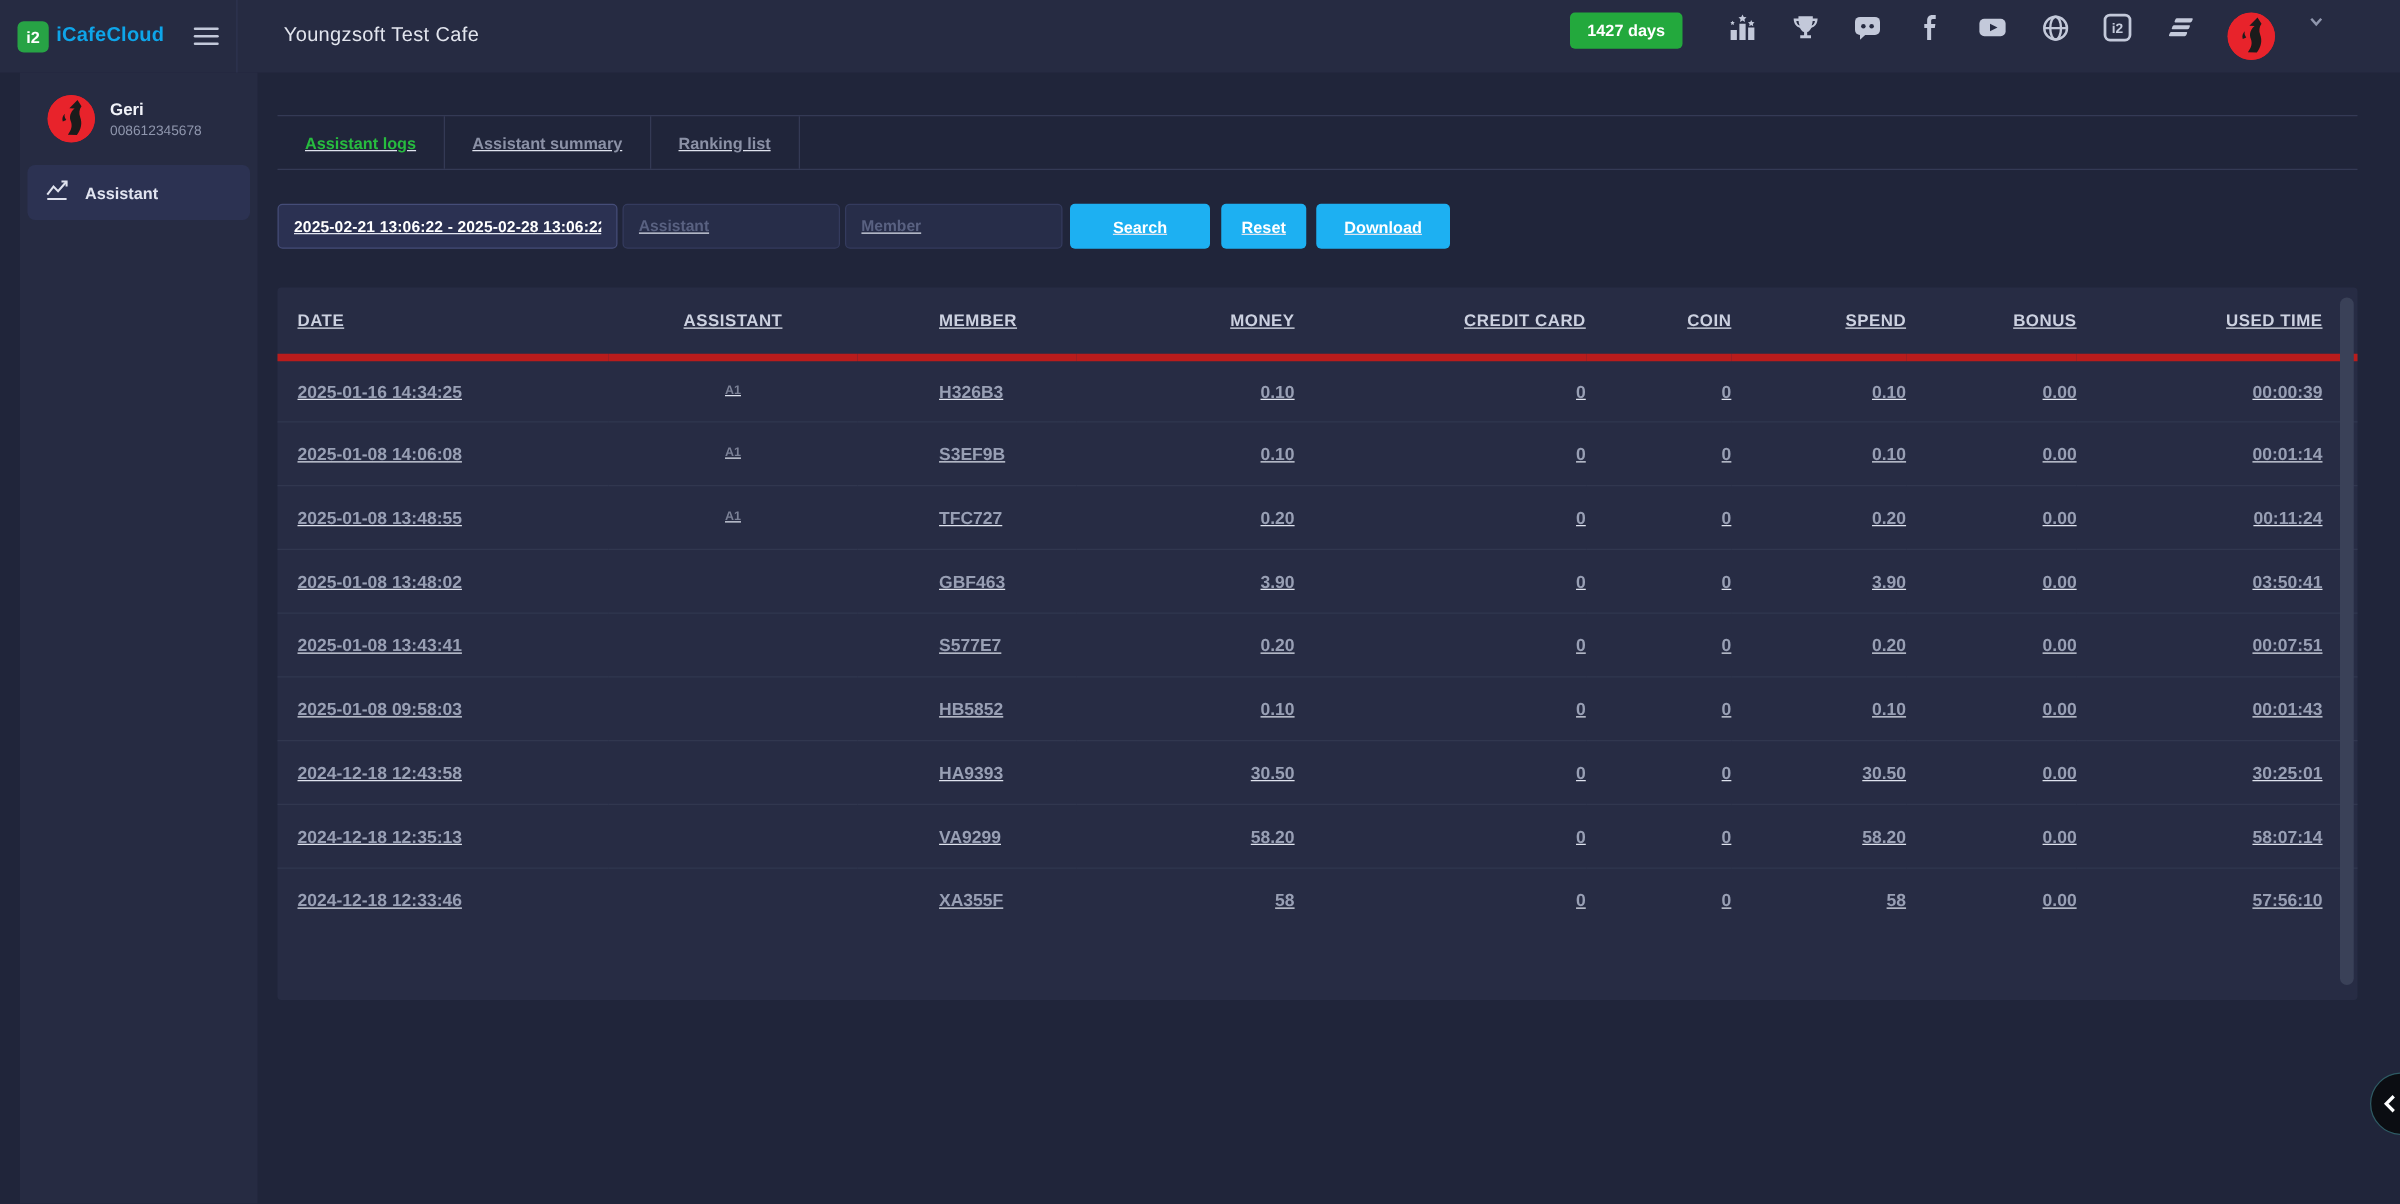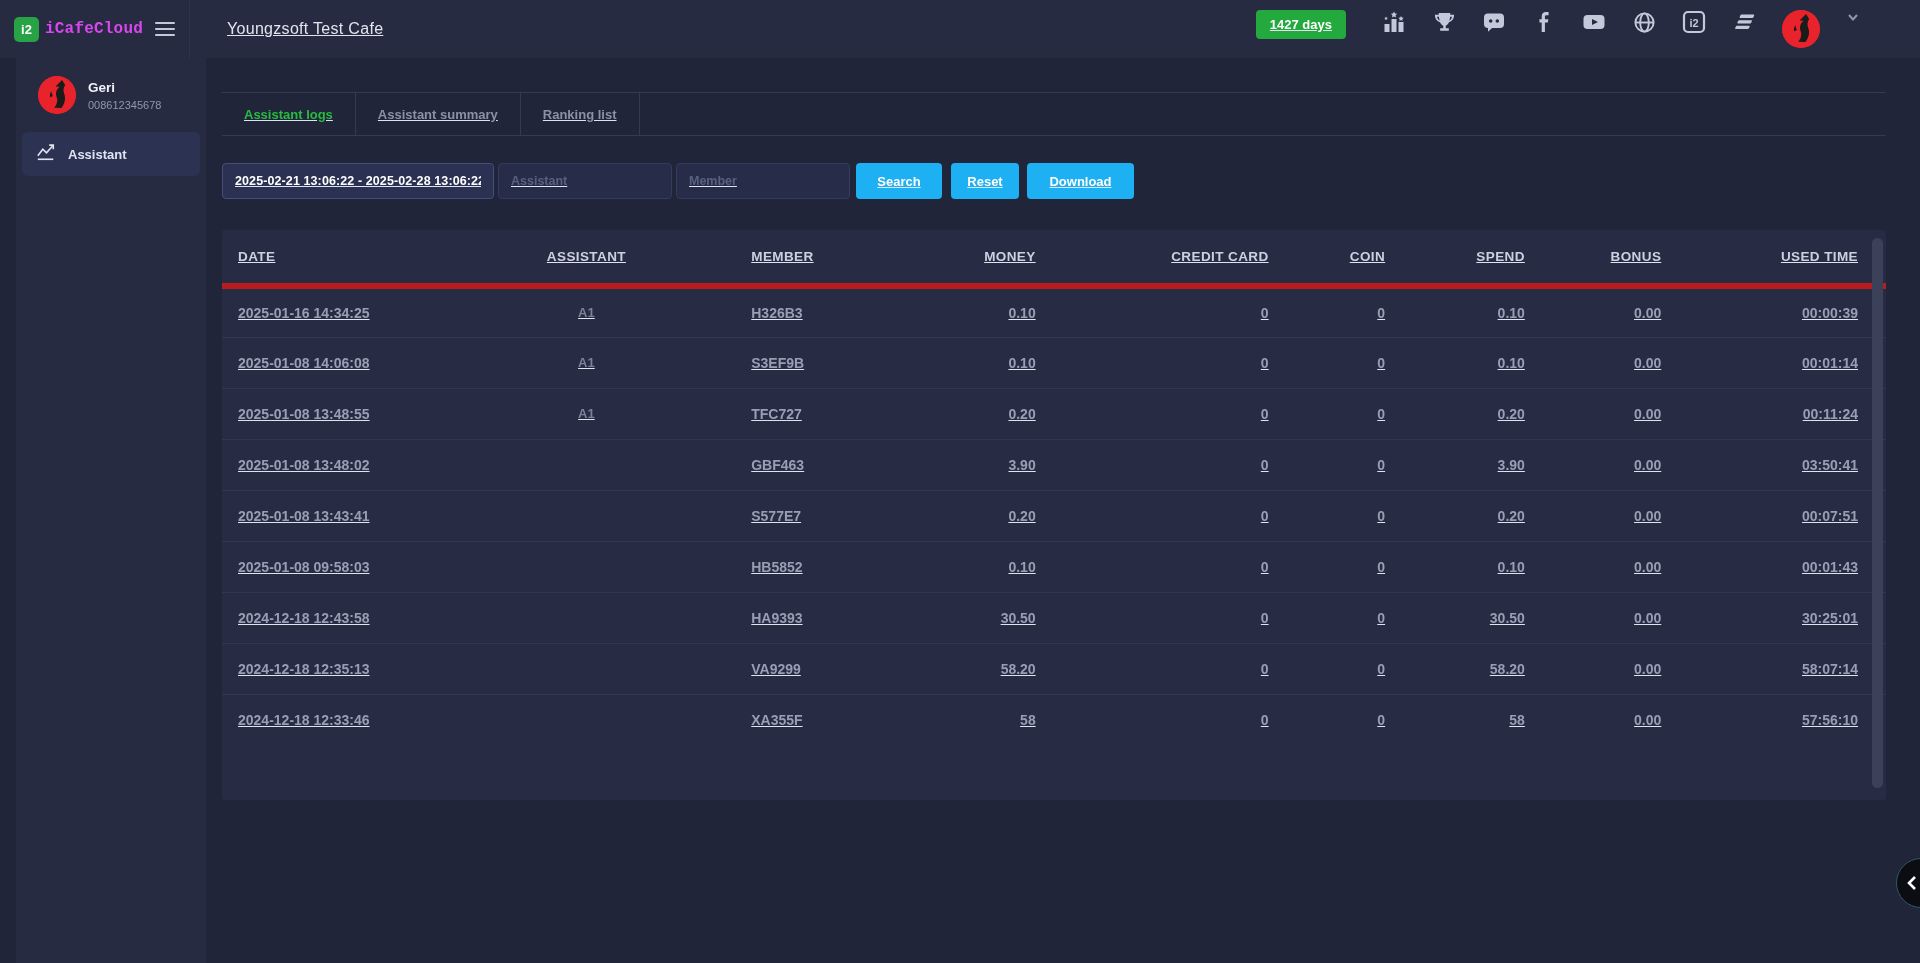--- a/index.html
+++ b/index.html
@@ -17,24 +17,24 @@
   }
   .brand {
     width:190px; flex:0 0 190px; display:flex; align-items:center;
     padding:0 14px 0 14px; border-right:1px solid #2e3450;
   }
   .logo-box {
     width:25px; height:25px; border-radius:5px; background:#27a345;
     color:#fff; font-weight:bold; font-size:13px;
     display:flex; align-items:center; justify-content:center; flex:0 0 25px;
   }
-  .brand-name { font-size:16px; font-weight:bold; color:#d946ef; margin-left:6px; letter-spacing:.2px;font-family:Liberation Mono, monospace; }
+  .brand-name { font-size:16px; font-weight:bold; color:#0ea5e9; margin-left:6px; letter-spacing:.2px; }
   .hamburger { margin-left:auto; width:20px; cursor:pointer; }
   .hamburger span { display:block; height:2.5px; background:#c3c9da; border-radius:2px; margin:3.5px 0; }
-  .topbar-main { flex:1; display:flex; align-items:center; padding:0 60px 0 37px;text-decoration:underline; }
+  .topbar-main { flex:1; display:flex; align-items:center; padding:0 60px 0 37px; }
   .cafe-title { font-size:16px; font-weight:500; color:#e2e5ee; letter-spacing:.3px; }
   .topbar-right { margin-left:auto; display:flex; align-items:flex-start; gap:26px; }
   .days-badge {
     background:#23a93d; color:#fff; font-size:13px; font-weight:bold;
     padding:7px 14px; border-radius:4px; margin-right:10px; cursor:pointer;
   }
   .tb-icon { width:24px; height:24px; display:flex; align-items:center; justify-content:center; cursor:pointer; }
   .tb-icon svg { display:block; }
   .avatar {
     width:38px; height:38px; border-radius:50%; background:#e8232b;
@@ -75,21 +75,21 @@
     font-size:12.5px; font-weight:bold; padding:0 12px; outline:none;
   }
   .inp::placeholder { color:#596181; font-weight:600; }
   .inp-date { width:272px; background:#2b3152; border:1px solid #454d78; letter-spacing:.1px; }
   .inp-sm { width:174px; background:#272d49; border:1px solid #343b5e; }
   .btn {
     height:36px; border:none; border-radius:4px; background:#1db0f2; color:#fff;
     font-family:"Liberation Sans","DejaVu Sans",sans-serif;
     font-size:13px; font-weight:bold; cursor:pointer; padding:0;
   }
-  .btn-search { width:86px; margin-left:2px; }
+  .btn-search { width:112px; margin-left:2px; }
   .btn-reset  { width:68px; margin-left:5px; }
   .btn-download { width:107px; margin-left:4px; }
   
   .table-panel {
     margin-top:31px; background:#272c44; border-radius:3px;
     position:relative; min-height:570px;
   }
   table { width:100%; border-collapse:collapse; table-layout:fixed; }
   th {
     height:56px; font-size:13.5px; font-weight:bold; color:#ccd1e0;
@@ -97,21 +97,21 @@
   }
   td {
     height:51px; font-size:14px; font-weight:bold; color:#989fb4; white-space:nowrap;
   }
   tbody tr { border-top:1px solid #31374f; }
   tbody tr:first-child { border-top:6px solid #b91c1c; }
   .al { text-align:left; } .ac { text-align:center; } .ar { text-align:right; }
   .pad-first { padding-left:16px; }
   .pad-member { padding-left:65px; }
   .pad-last { padding-right:28px; }
-  td.cell-assistant { font-size:13px; color:#7b8196; }
+  td.cell-assistant { font-size:10px; color:#7b8196; }
   
   .vscroll {
     position:absolute; top:8px; right:3px; bottom:12px; width:11px;
     border-radius:6px; background:#3a4158; cursor:pointer;
   }
   
   .edge-fab {
     position:absolute; right:-26px; top:858px; width:50px; height:50px;
     border-radius:50%; background:#0b0d12; border:1px solid #2e5a63;
     display:flex; align-items:center; justify-content:flex-start;

